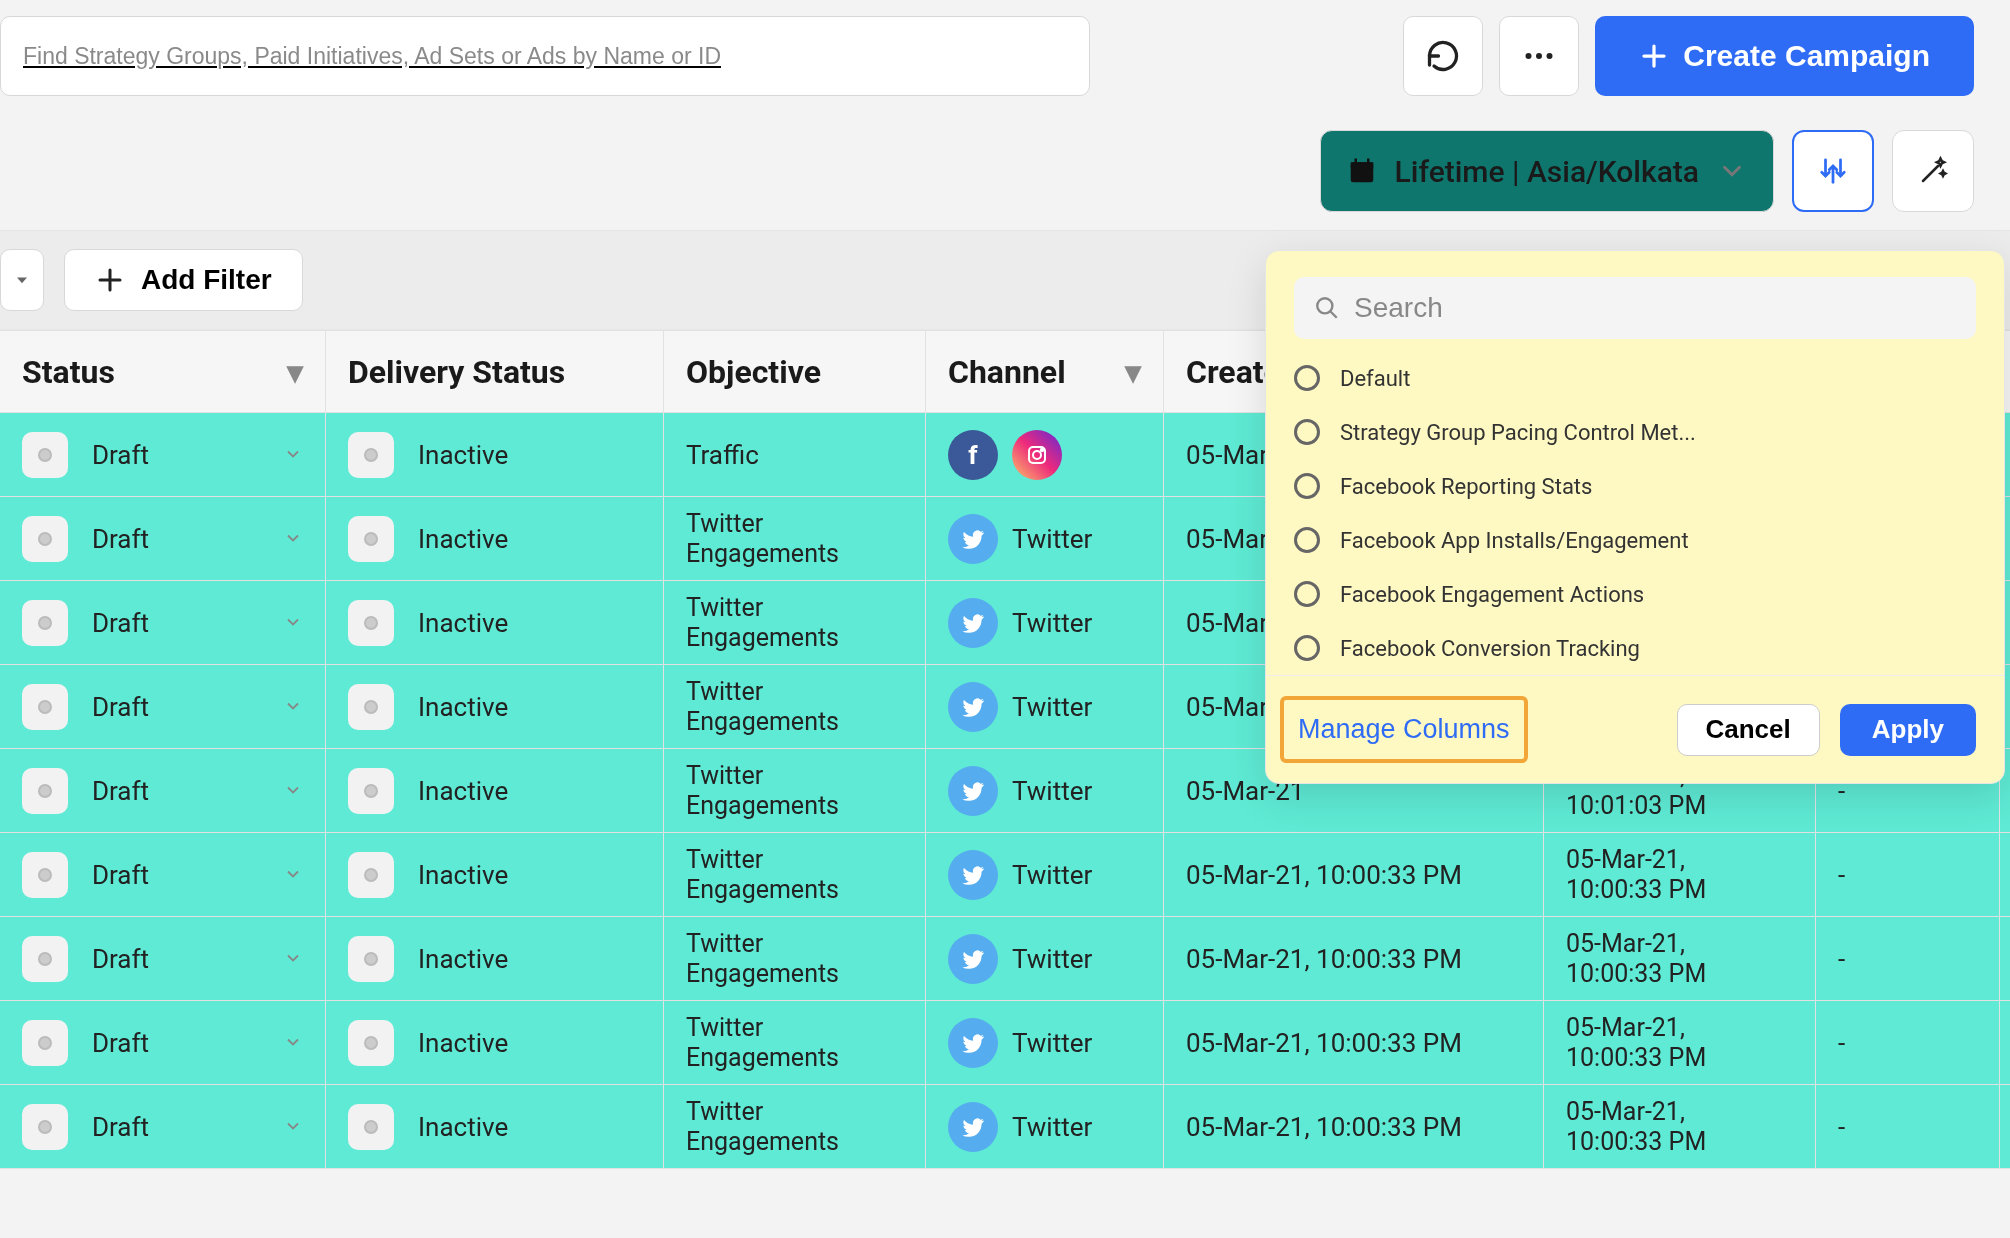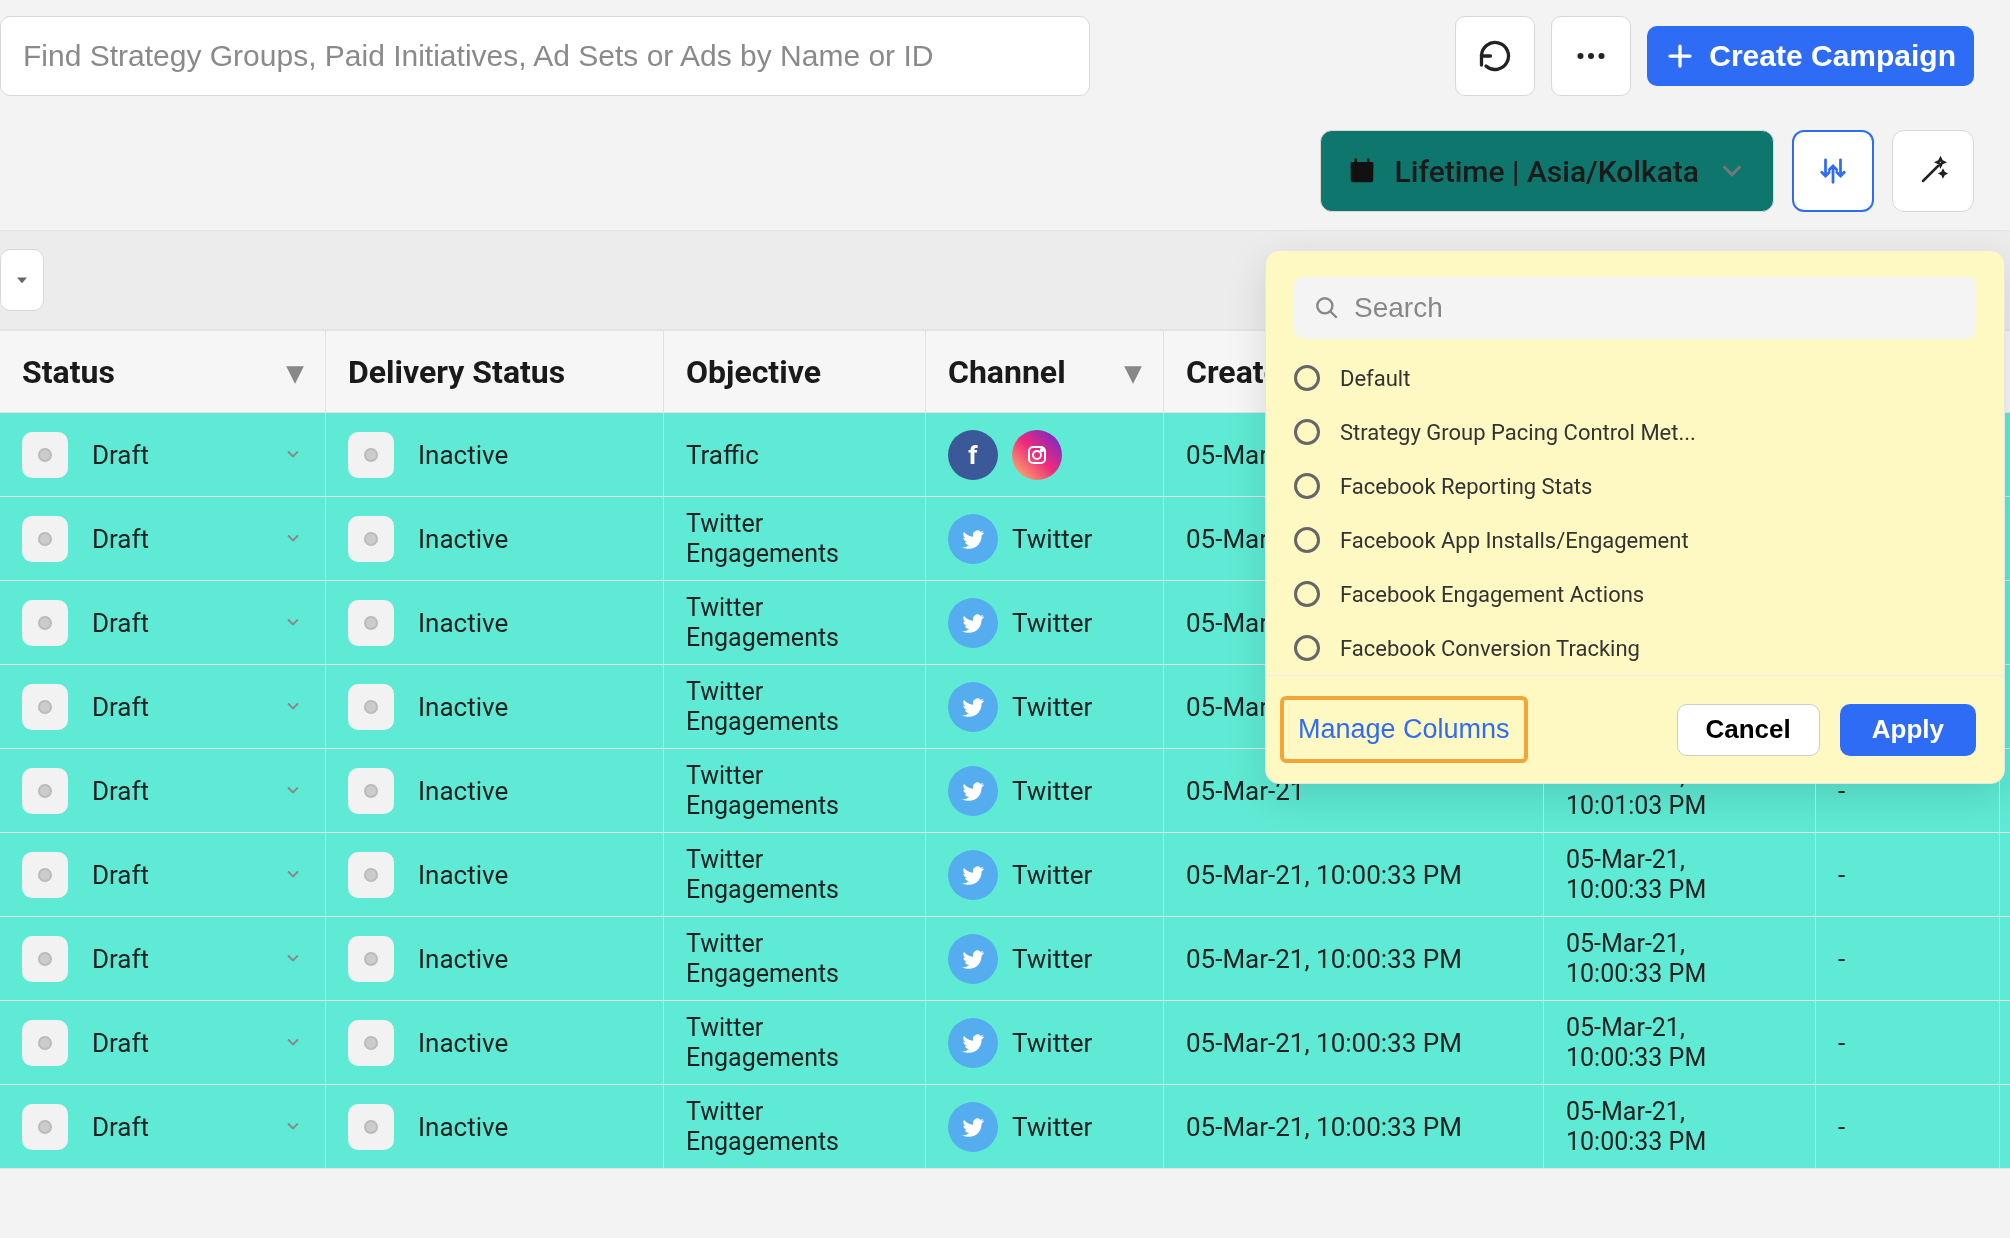--- a/index.html
+++ b/index.html
@@ -26,42 +26,43 @@
     padding: 0 22px;
     font-size: 30px;
     color: #999;
     display: flex;
     align-items: center;
   }
   .search-main input {
     border: none;
     outline: none;
     width: 100%;
-    font-size: 30px;
+    font-size: 23px;
     color: #000000;
+    text-decoration: underline;
   }
   .search-main input::placeholder { color: #8a8a8a; }
   .topbar-spacer { flex: 1; }
   .icon-btn {
     width: 80px;
     height: 80px;
     background: #fff;
     border: 1.5px solid #d8d8d8;
     border-radius: 10px;
     display: flex;
     align-items: center;
     justify-content: center;
   }
   .primary-btn {
-    height: 60px;
+    height: 80px;
     background: #2f6cf6;
     color: #fff;
     border: none;
     border-radius: 10px;
-    padding: 0 18px;
+    padding: 0 44px;
     font-size: 30px;
     font-weight: 600;
     display: flex;
     align-items: center;
     gap: 14px;
   }
   .secondbar {
     display: flex;
     align-items: center;
     padding: 10px 0 18px 0;
@@ -344,20 +345,27 @@
       </svg>
   </div>
 </div>
 
 <div class="filterbar">
   <div class="chip-dd">
     <svg width="20" height="20" viewBox="0 0 24 24" fill="#666">
         <polygon points="6 9 18 9 12 16"></polygon>
       </svg>
   </div>
+  <button class="add-filter-btn">
+    <svg class="svg-icon-md" viewBox="0 0 24 24" fill="none" stroke="#222" stroke-width="2.4" stroke-linecap="round">
+        <line x1="12" y1="4" x2="12" y2="20"></line>
+        <line x1="4" y1="12" x2="20" y2="12"></line>
+      </svg>
+    <span>Add Filter</span>
+  </button>
 </div>
 
 <div class="table">
   <div class="thead">
     <div class="th">
       <span>Status</span>
       <span class="caret">▾</span>
     </div>
     <div class="th">
         <span>Delivery Status</span>

